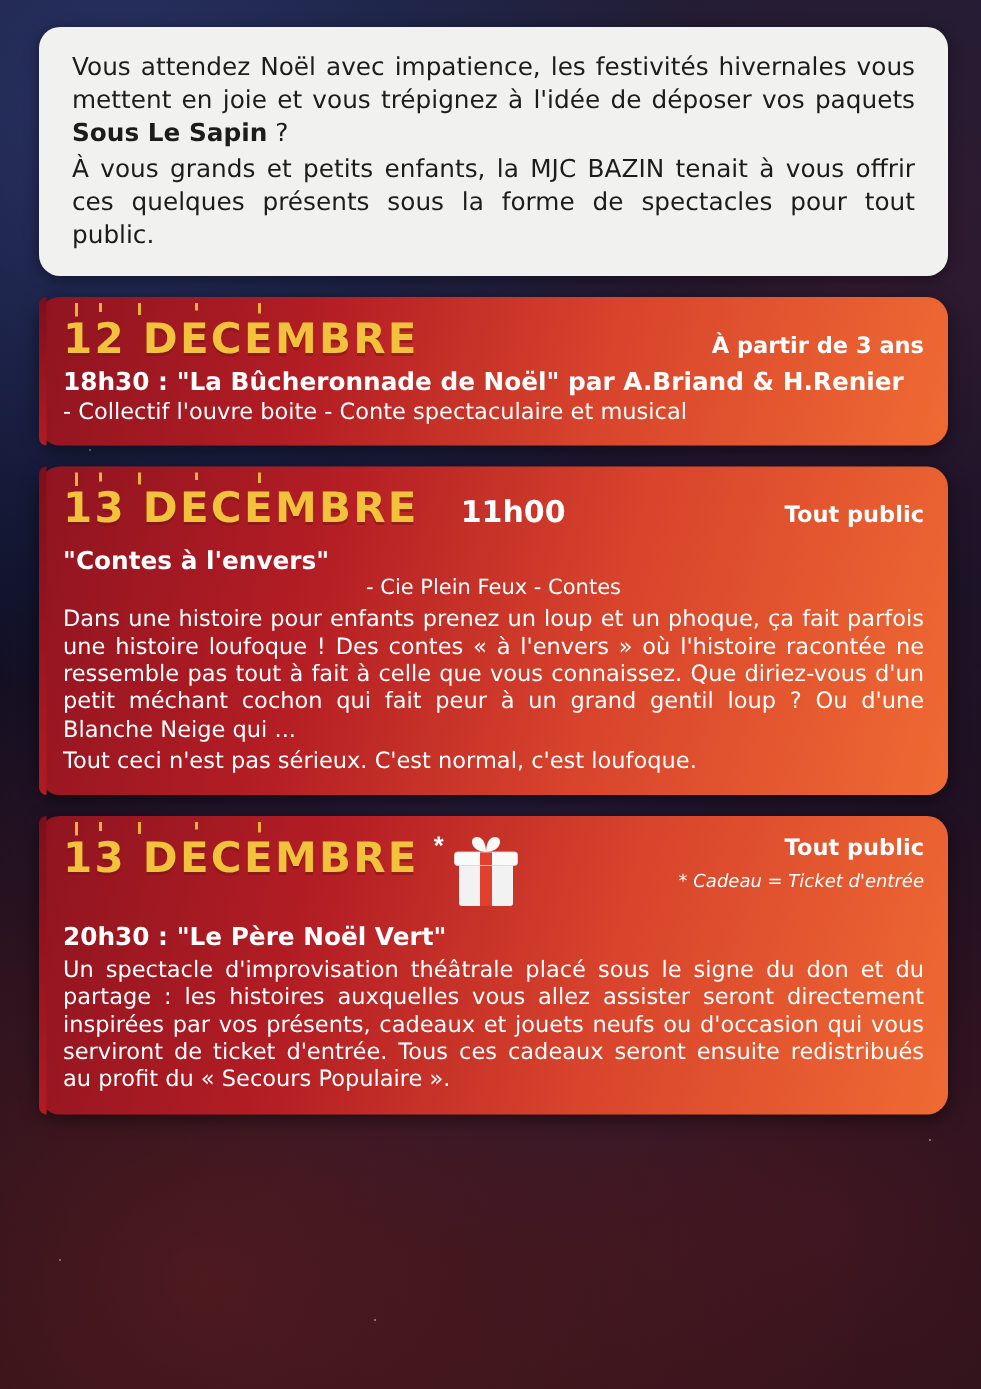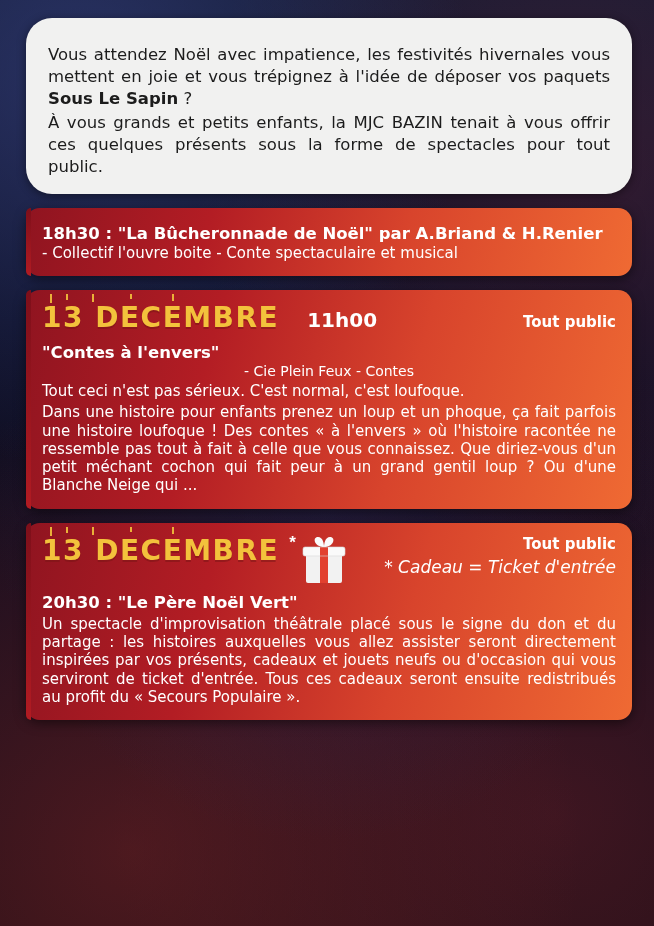--- a/index.html
+++ b/index.html
@@ -41,22 +41,22 @@
       radial-gradient(1.3px 1.3px at 300px 700px, rgba(255,255,255,0.5) 50%, transparent 51%),
       radial-gradient(1px 1px at 620px 760px, rgba(255,255,255,0.4) 50%, transparent 51%),
       radial-gradient(1px 1px at 40px 840px, rgba(255,255,255,0.35) 50%, transparent 51%),
       radial-gradient(1px 1px at 250px 880px, rgba(255,255,255,0.4) 50%, transparent 51%);
   }
 
   
   .intro-card {
     position: relative;
     background: #f1f1f0;
-    border-radius: 26px;
-    padding: 26px 22px 16px 22px;
+    border-radius: 14px;
+    padding: 16px 22px 16px 22px;
     margin: 6px 6px 14px 10px;
     box-shadow: 0 2px 10px rgba(0,0,0,0.45);
   }
   .intro-p {
     font-size: 16.5px;
     line-height: 1.33;
     color: #1c1c1c;
     text-align: justify;
     font-family: "DejaVu Sans", sans-serif;
   }
@@ -168,58 +168,62 @@
   .gift-col { position: relative; width: 62px; text-align: center; }
   .star-mark {
     position: absolute;
     left: 0; top: -2px;
     font-size: 17px;
     font-weight: bold;
     color: #fff;
   }
   .gift-icon { margin-left: 8px; }
   .note {
-    font-size: 17px;
+    font-size: 12px;
     font-style: italic;
     color: #fff;
     white-space: nowrap;
     font-family: "DejaVu Sans", sans-serif;
   }
   .right-col { margin-left: auto; text-align: right; }
   .right-col .audience { display:block; margin-bottom: 4px; }
 </style>
 </head>
 <body>
 
 <div class="page">
   <div class="stars"></div>
 
   <div class="intro-card">
     <p class="intro-p"><span>Vous attendez Noël avec impatience, les festivités hivernales vous mettent en joie et  vous trépignez à l'idée de déposer vos paquets </span><b>Sous Le Sapin</b><span> ?</span></p>
     <p class="intro-p second">À vous grands et petits enfants, la MJC BAZIN tenait à vous offrir ces quelques présents sous la forme de spectacles pour tout public.</p>
   </div>
 
   <div class="card">
+    <div class="date-row">
+      <div class="date"><span class="drip"></span><span>12 DECEMBRE</span></div>
+      <div class="audience">À partir de 3 ans</div>
+    </div>
     <div class="title-line">18h30 : "La Bûcheronnade de Noël" par A.Briand &amp; H.Renier</div>
     <div class="sub-line">- Collectif l'ouvre boite - Conte spectaculaire et musical</div>
   </div>
 
   <div class="card">
     <div class="dates-block">
       <div class="row2">
         <div class="date"><span class="drip"></span><span>13 DECEMBRE</span></div>
         <div class="time">11h00</div>
         <div class="audience">Tout public</div>
       </div>
     </div>
     <div class="spacer-8"></div>
     <div class="quote-title">"Contes à l'envers"</div>
     <div class="sub-line cie">- Cie Plein Feux - Contes</div>
+    <div class="body-text">Dans une histoire pour enfants prenez un loup et un phoque, ça fait parfois une histoire loufoque ! Des contes « à l'envers » où l'histoire racontée ne ressemble pas tout à fait à celle que vous connaissez. Que diriez-vous d'un petit méchant cochon qui fait peur à un grand gentil loup ? Ou d'une Blanche Neige qui ...</div>
     <div class="body-text center">Tout ceci n'est pas sérieux. C'est normal, c'est loufoque.</div>
-    <div class="body-text">Dans une histoire pour enfants prenez un loup et un phoque, ça fait parfois une histoire loufoque ! Des contes « à l'envers » où l'histoire racontée ne ressemble pas tout à fait à celle que vous connaissez. Que diriez-vous d'un petit méchant cochon qui fait peur à un grand gentil loup ? Ou d'une Blanche Neige qui ...</div>
   </div>
 
   <div class="card">
     <div class="gift-wrap">
       <div class="date"><span class="drip"></span><span>13 DECEMBRE</span></div>
       <div class="gift-col">
         <span class="star-mark">*</span>
         <span class="gift-icon">
           <svg width="44" height="50" viewBox="0 0 44 50" aria-hidden="true">
             <rect x="4" y="18" width="36" height="30" rx="2" fill="#f2f2f2"></rect>

